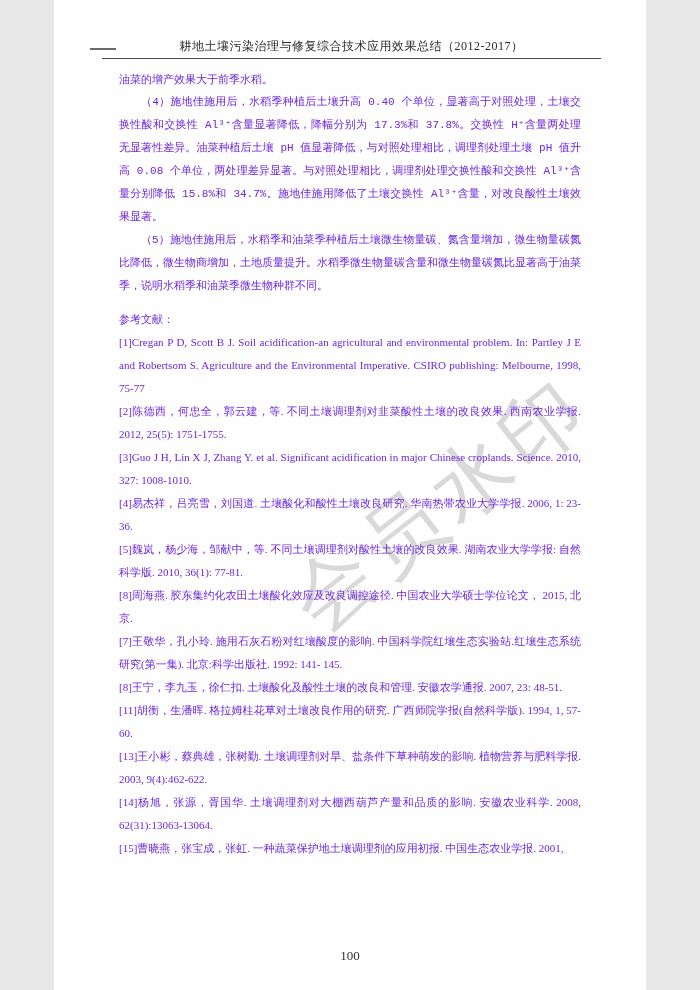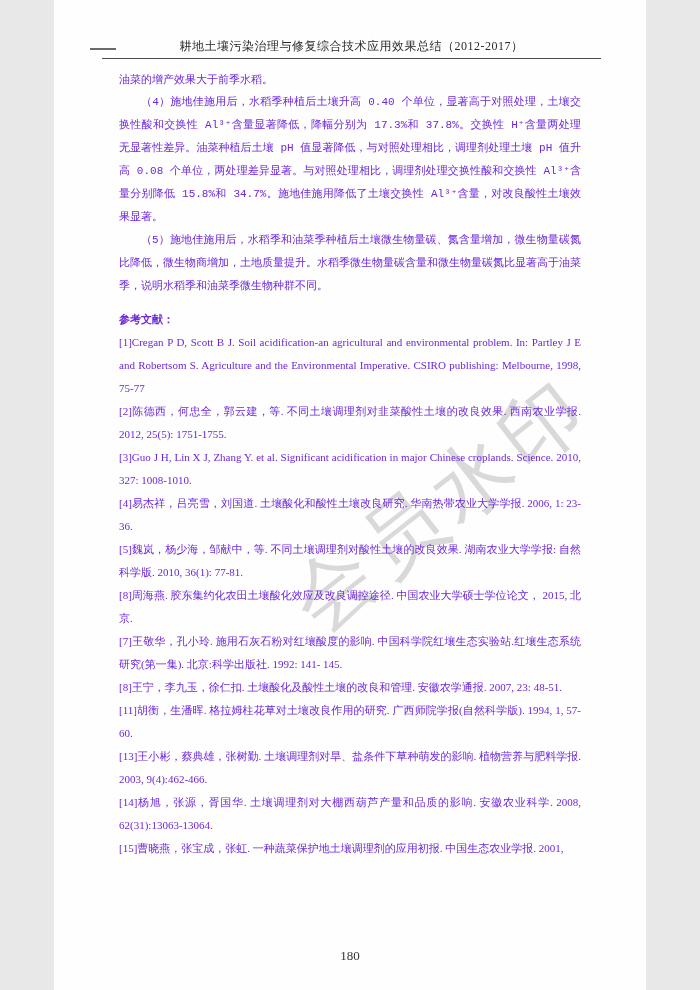--- a/index.html
+++ b/index.html
@@ -66,21 +66,21 @@
     right: 65px;
     z-index: 2;
     font-size: 11px;
     line-height: 23px;
     text-align: justify;
     color: #6d28d9;
   }
   .content p { margin: 0; }
   .content p.indent { text-indent: 2em; font-family: Liberation Mono, monospace; }
   .references-heading {
-    font-weight: bold;
+    font-weight: normal;
     margin-top: 10px !important;
   }
   
   .footer {
     position: absolute;
     bottom: 26px;
     left: 0;
     right: 0;
     text-align: center;
     font-size: 13px;
@@ -131,27 +131,27 @@
 
         <p>[7]王敬华，孔小玲. 施用石灰石粉对红壤酸度的影响. 中国科学院红壤生态实验站.红壤生态系统研究(第一集). 北京:科学出版社. 1992: 141- 145.</p>
 
         <p>[8]王宁，李九玉，徐仁扣. 土壤酸化及酸性土壤的改良和管理. 安徽农学通报. 2007, 23: 48-51.</p>
 
 
 
         <p>[11]胡衡，生潘晖. 格拉姆柱花草对土壤改良作用的研究. 广西师院学报(自然科学版). 1994, 1, 57- 60.</p>
 
 
-        <p>[13]王小彬，蔡典雄，张树勤. 土壤调理剂对旱、盐条件下草种萌发的影响. 植物营养与肥料学报. 2003, 9(4):462-466.</p>
+        <p>[13]王小彬，蔡典雄，张树勤. 土壤调理剂对旱、盐条件下草种萌发的影响. 植物营养与肥料学报. 2003, 9(4):462-622.</p>
 
         <p>[14]杨旭，张源，胥国华. 土壤调理剂对大棚西葫芦产量和品质的影响. 安徽农业科学. 2008, 62(31):13063-13064.</p>
 
         <p>[15]曹晓燕，张宝成，张虹. 一种蔬菜保护地土壤调理剂的应用初报. 中国生态农业学报. 2001,</p>
 
     </div>
 
   </div>
 
   <div class="footer">
-    <span>180</span>
+    <span>100</span>
   </div>
 
 </div>
 
 </body></html>

